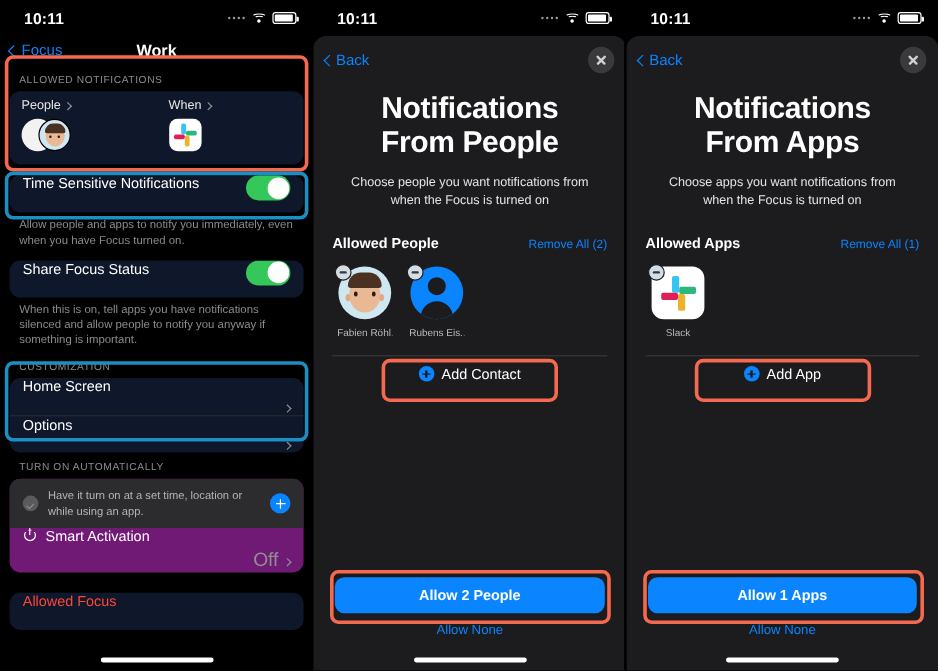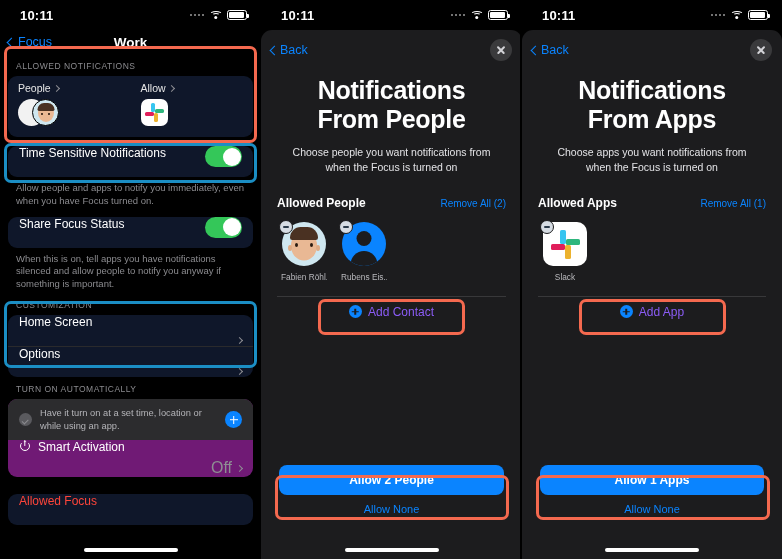--- a/index.html
+++ b/index.html
@@ -129,27 +129,27 @@
   .m-ear.l{ left:6px; } .m-ear.r{ right:6px; }
   .app-tile{ width:44px; height:44px; border-radius:10px; background:#fff; position:relative; }
   .app-tile .slack{ inset:8px; }
   .app-tile .sl-a{ width:6px; height:14px; left:9px; top:0; }
   .app-tile .sl-b{ width:14px; height:6px; left:15px; top:9px; }
   .app-tile .sl-c{ width:6px; height:14px; left:14px; top:15px; }
   .app-tile .sl-d{ width:14px; height:6px; left:0; top:14px; }
   .gi-label{ color:#b9b9bd; font-size:8.3px; margin-top:6px; white-space:nowrap; overflow:hidden; }
 
   .sep{ height:0.7px; background:#38383a; margin:14px 16px 0; }
-  .add-row{ display:flex; align-items:center; justify-content:center; gap:6px; height:30px; color:#8b5cf6; font-size:12px; }
+  .add-row{ display:flex; align-items:center; justify-content:center; gap:6px; height:30px; color:#ffffff; font-size:12px; }
   .plus-ic{ width:13px; height:13px; border-radius:50%; background:#0a84ff; position:relative; flex:0 0 auto; }
   .plus-ic:before,.plus-ic:after{ content:""; position:absolute; background:#1c1c1e; left:50%; top:50%; }
   .plus-ic:before{ width:6.5px; height:1.5px; transform:translate(-50%,-50%); }
   .plus-ic:after{ width:1.5px; height:6.5px; transform:translate(-50%,-50%); }
 
-  .cta-wrap{ position:absolute; left:0; right:0; bottom:44px; padding:0 18px; }
+  .cta-wrap{ position:absolute; left:0; right:0; bottom:28px; padding:0 18px; }
   .cta{ height:30px; border-radius:8px; background:#0a84ff; color:#fff; font-size:12px; font-weight:bold;
         display:flex; align-items:center; justify-content:center; }
   .cta-sub{ text-align:center; color:#0a84ff; font-size:11px; margin-top:8px; }
 
   .home-ind{ position:absolute; bottom:7px; left:50%; transform:translateX(-50%);
              width:94px; height:4px; border-radius:2px; background:#fff; }
 
   
   .hl{ position:absolute; border-radius:7px; pointer-events:none; z-index:50; }
   .hl.red{ border:3px solid #f4694f; }
@@ -206,21 +206,21 @@
               <div class="av memoji">
                 <div class="memoji-face"></div>
                   <div class="memoji-hair"></div>
                 <div class="memoji-eye l"></div>
                   <div class="memoji-eye r"></div>
               </div>
             </div>
           </div>
           <div class="an-col">
             <div class="an-col-h">
-              <span>Allow</span>
+              <span>When</span>
               <span class="chev-r"></span>
             </div>
             <div class="slack-tile">
               <div class="slack">
                   <i class="sl-a"></i>
                   <i class="sl-b"></i>
                   <i class="sl-c"></i>
                   <i class="sl-d"></i>
                 </div>
             </div>

